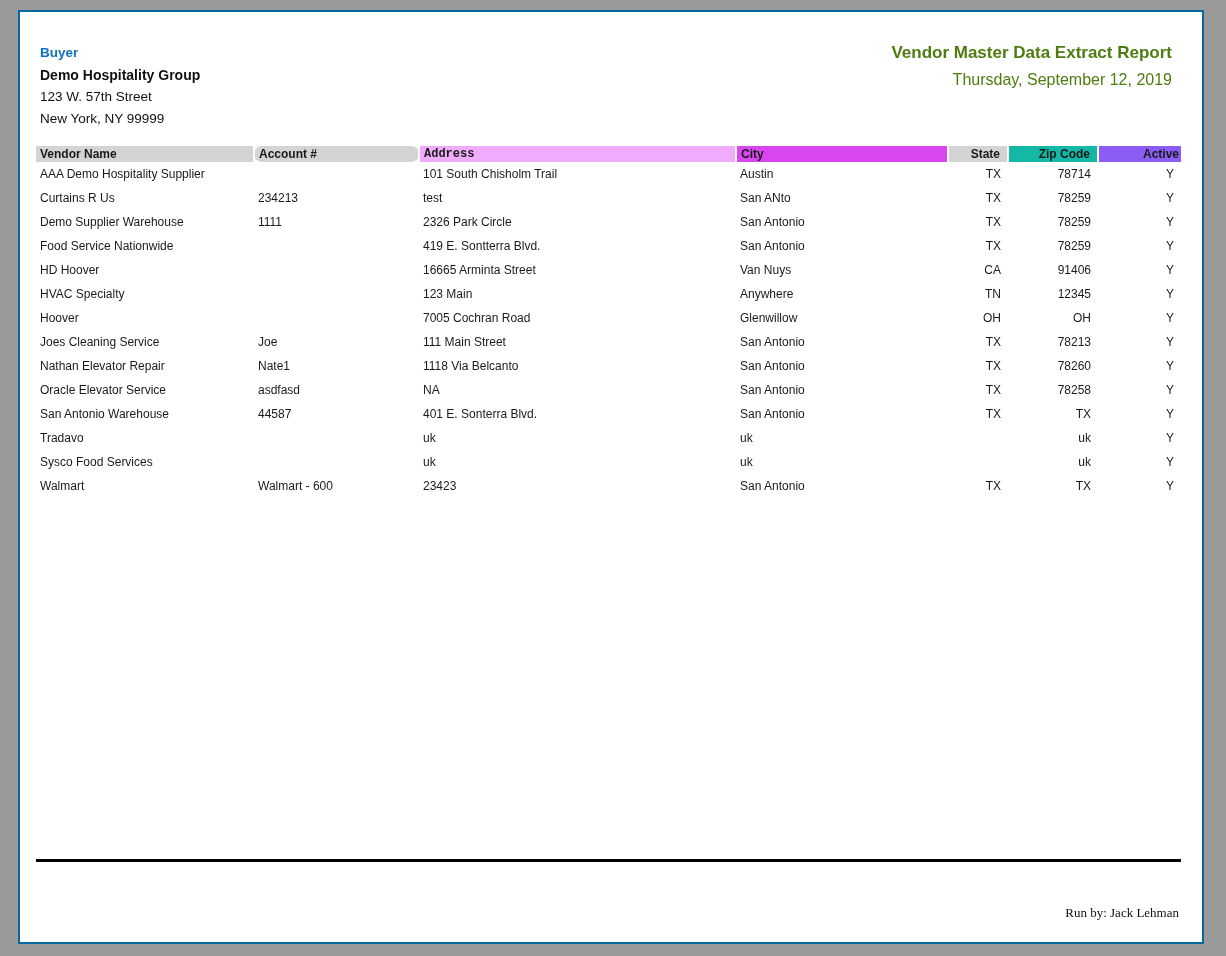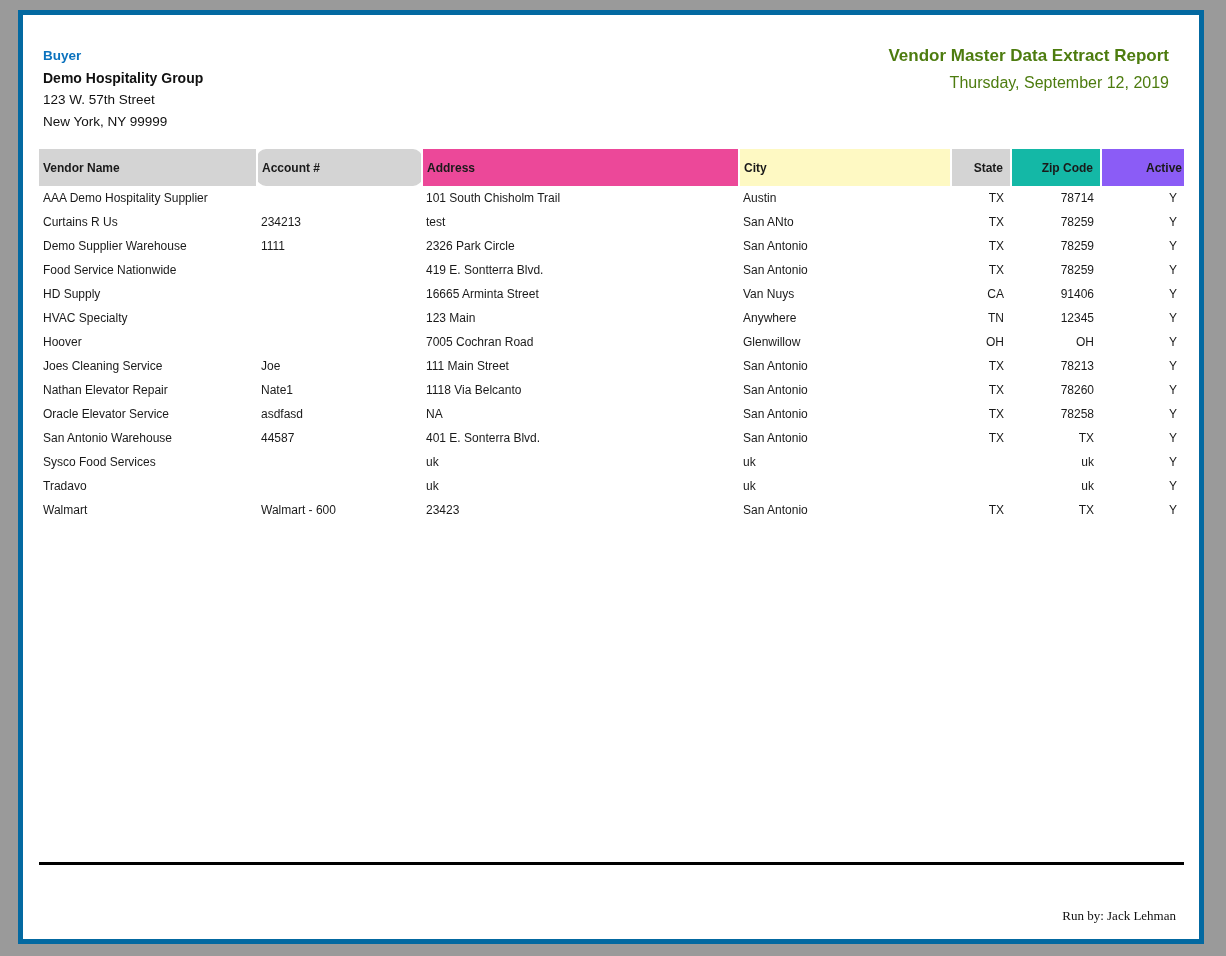--- a/index.html
+++ b/index.html
@@ -7,21 +7,21 @@
   body {
     background: #9a9a9a;
     font-family: "Liberation Sans", "DejaVu Sans", sans-serif;
     position: relative;
   }
   .page {
     position: absolute;
     left: 18px; top: 10px;
     width: 1186px; height: 934px;
     background: #ffffff;
-    border: 5px solid #0369a1;
+    border: 2px solid #0369a1;
   }
   
   .buyer-block {
     position: absolute;
     left: 20px; top: 30px;
     line-height: 22px;
     color: #111111;
   }
   .buyer-label { font-size: 13.5px; font-weight: bold; color: #0b72be; }
   .company-name { font-size: 14px; font-weight: bold; }
@@ -41,21 +41,21 @@
     left: 16px; top: 134px;
     width: 1145px;
   }
   table.vendor-table {
     border-collapse: collapse;
     table-layout: fixed;
     width: 1145px;
   }
   .vendor-table th {
     background: #d4d4d4;
-    height: 37px;
+    height: 16px;
     font-size: 12px;
     font-weight: bold;
     color: #1a1a1a;
     text-align: left;
     padding: 0 7px 0 4px;
     border-right: 2px solid #ffffff;
     white-space: nowrap;
     overflow: hidden;
     vertical-align: middle;
   }
@@ -118,22 +118,22 @@
           <col class="col2">
           <col class="col3">
         <col class="col4">
           <col class="col5">
           <col class="col6">
       </colgroup>
       <thead>
         <tr>
             <th style="background: rgb(212, 212, 212);">Vendor Name</th>
             <th style="background: rgb(212, 212, 212); border-radius: 9px;">Account #</th>
-            <th style="background: #ec4899;">Address</th>
-            <th style="background: #fef9c3;">City</th>
+            <th style="background: #f0abfc; font-family: Liberation Mono, monospace;">Address</th>
+            <th style="background: #d946ef;">City</th>
             <th style="background: rgb(212, 212, 212);">State</th>
             <th style="background: #14b8a6;">Zip Code</th>
             <th style="background: #8b5cf6; padding-left: 44px;">Active Y/N</th>
           </tr>
       </thead>
       <tbody>
           <tr>
             <td>AAA Demo Hospitality Supplier</td>
             <td></td>
             <td>101 South Chisholm Trail</td>
@@ -163,21 +163,21 @@
           <tr>
             <td>Food Service Nationwide</td>
             <td></td>
             <td>419 E. Sontterra Blvd.</td>
             <td>San Antonio</td>
             <td>TX</td>
             <td>78259</td>
             <td>Y</td>
           </tr>
           <tr>
-            <td>HD Supply</td>
+            <td>HD Hoover</td>
             <td></td>
             <td>16665 Arminta Street</td>
             <td>Van Nuys</td>
             <td>CA</td>
             <td>91406</td>
             <td>Y</td>
           </tr>
           <tr>
             <td>HVAC Specialty</td>
             <td></td>
@@ -226,30 +226,30 @@
           <tr>
             <td>San Antonio Warehouse</td>
             <td>44587</td>
             <td>401 E. Sonterra Blvd.</td>
             <td>San Antonio</td>
             <td>TX</td>
             <td>TX</td>
             <td>Y</td>
           </tr>
           <tr>
+            <td>Tradavo</td>
+            <td></td>
+            <td>uk</td>
+            <td>uk</td>
+            <td></td>
+            <td>uk</td>
+            <td>Y</td>
+          </tr>
+          <tr>
             <td>Sysco Food Services</td>
-            <td></td>
-            <td>uk</td>
-            <td>uk</td>
-            <td></td>
-            <td>uk</td>
-            <td>Y</td>
-          </tr>
-          <tr>
-            <td>Tradavo</td>
             <td></td>
             <td>uk</td>
             <td>uk</td>
             <td></td>
             <td>uk</td>
             <td>Y</td>
           </tr>
           <tr>
             <td>Walmart</td>
             <td>Walmart - 600</td>

